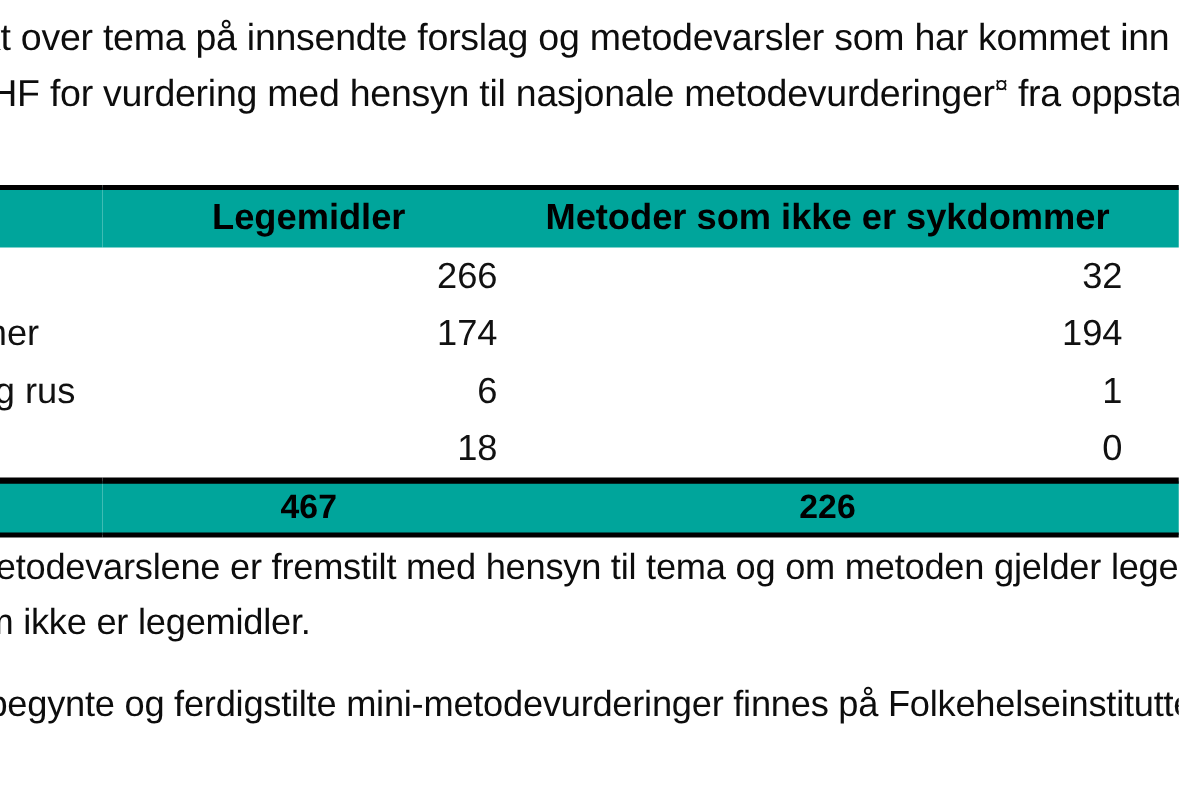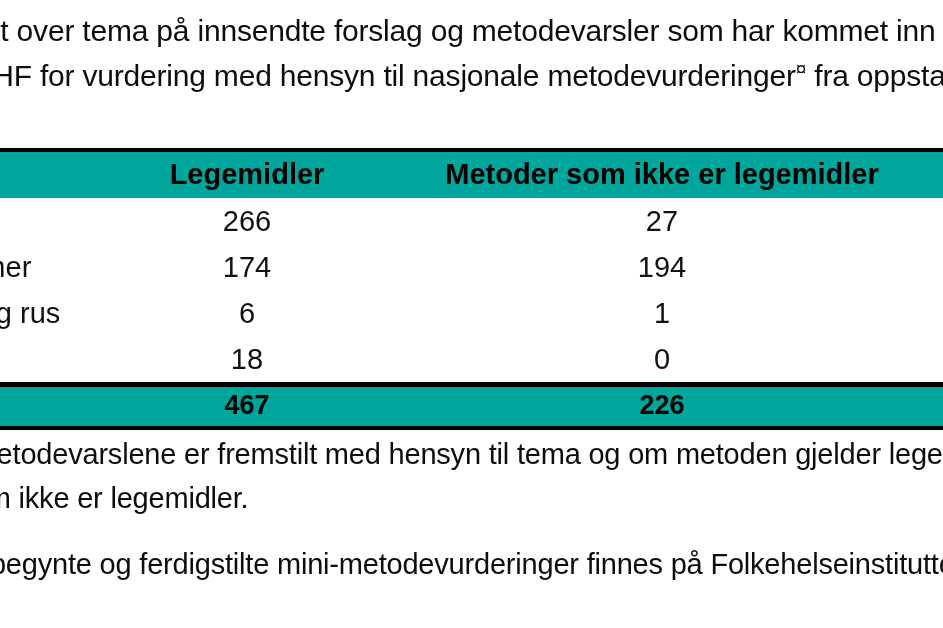--- a/index.html
+++ b/index.html
@@ -81,21 +81,21 @@
 
   table.data-table tbody td {
     font-size: 29px;
     padding: 4px 14px;
     height: 38px;
     border: 0;
     color: #111111;
     white-space: nowrap;
   }
   td.td-tema { text-align: left; }
-  td.td-num  { text-align: center; }
+  td.td-num  { text-align: right; }
 
   table.data-table tfoot tr.total-row {
     background: #00a59b;
   }
   table.data-table tfoot tr.total-row td {
     border-top: 5px solid #000000;
     border-bottom: 4px solid #000000;
     font-size: 27px;
     font-weight: bold;
     padding: 3px 14px 5px 14px;
@@ -137,29 +137,29 @@
       <colgroup>
         <col class="c-tema">
         <col class="c-leg">
         <col class="c-ikke">
         <col class="c-tot">
       </colgroup>
       <thead>
         <tr class="head-row">
           <th class="th-tema">Tema</th>
           <th class="th-leg">Legemidler</th>
-          <th class="th-ikke">Metoder som ikke er legemidler</th>
+          <th class="th-ikke">Metoder som ikke er sykdommer</th>
           <th class="th-tot">Totalsum</th>
         </tr>
       </thead>
       <tbody>
         <tr>
           <td class="td-tema">Kreft</td>
           <td class="td-num">266</td>
-          <td class="td-num">27</td>
+          <td class="td-num">32</td>
           <td class="td-num">298</td>
         </tr>
         <tr>
           <td class="td-tema">Andre sykdommer</td>
           <td class="td-num">174</td>
           <td class="td-num">194</td>
           <td class="td-num">286</td>
         </tr>
         <tr>
           <td class="td-tema">Psykisk helse og rus</td>

